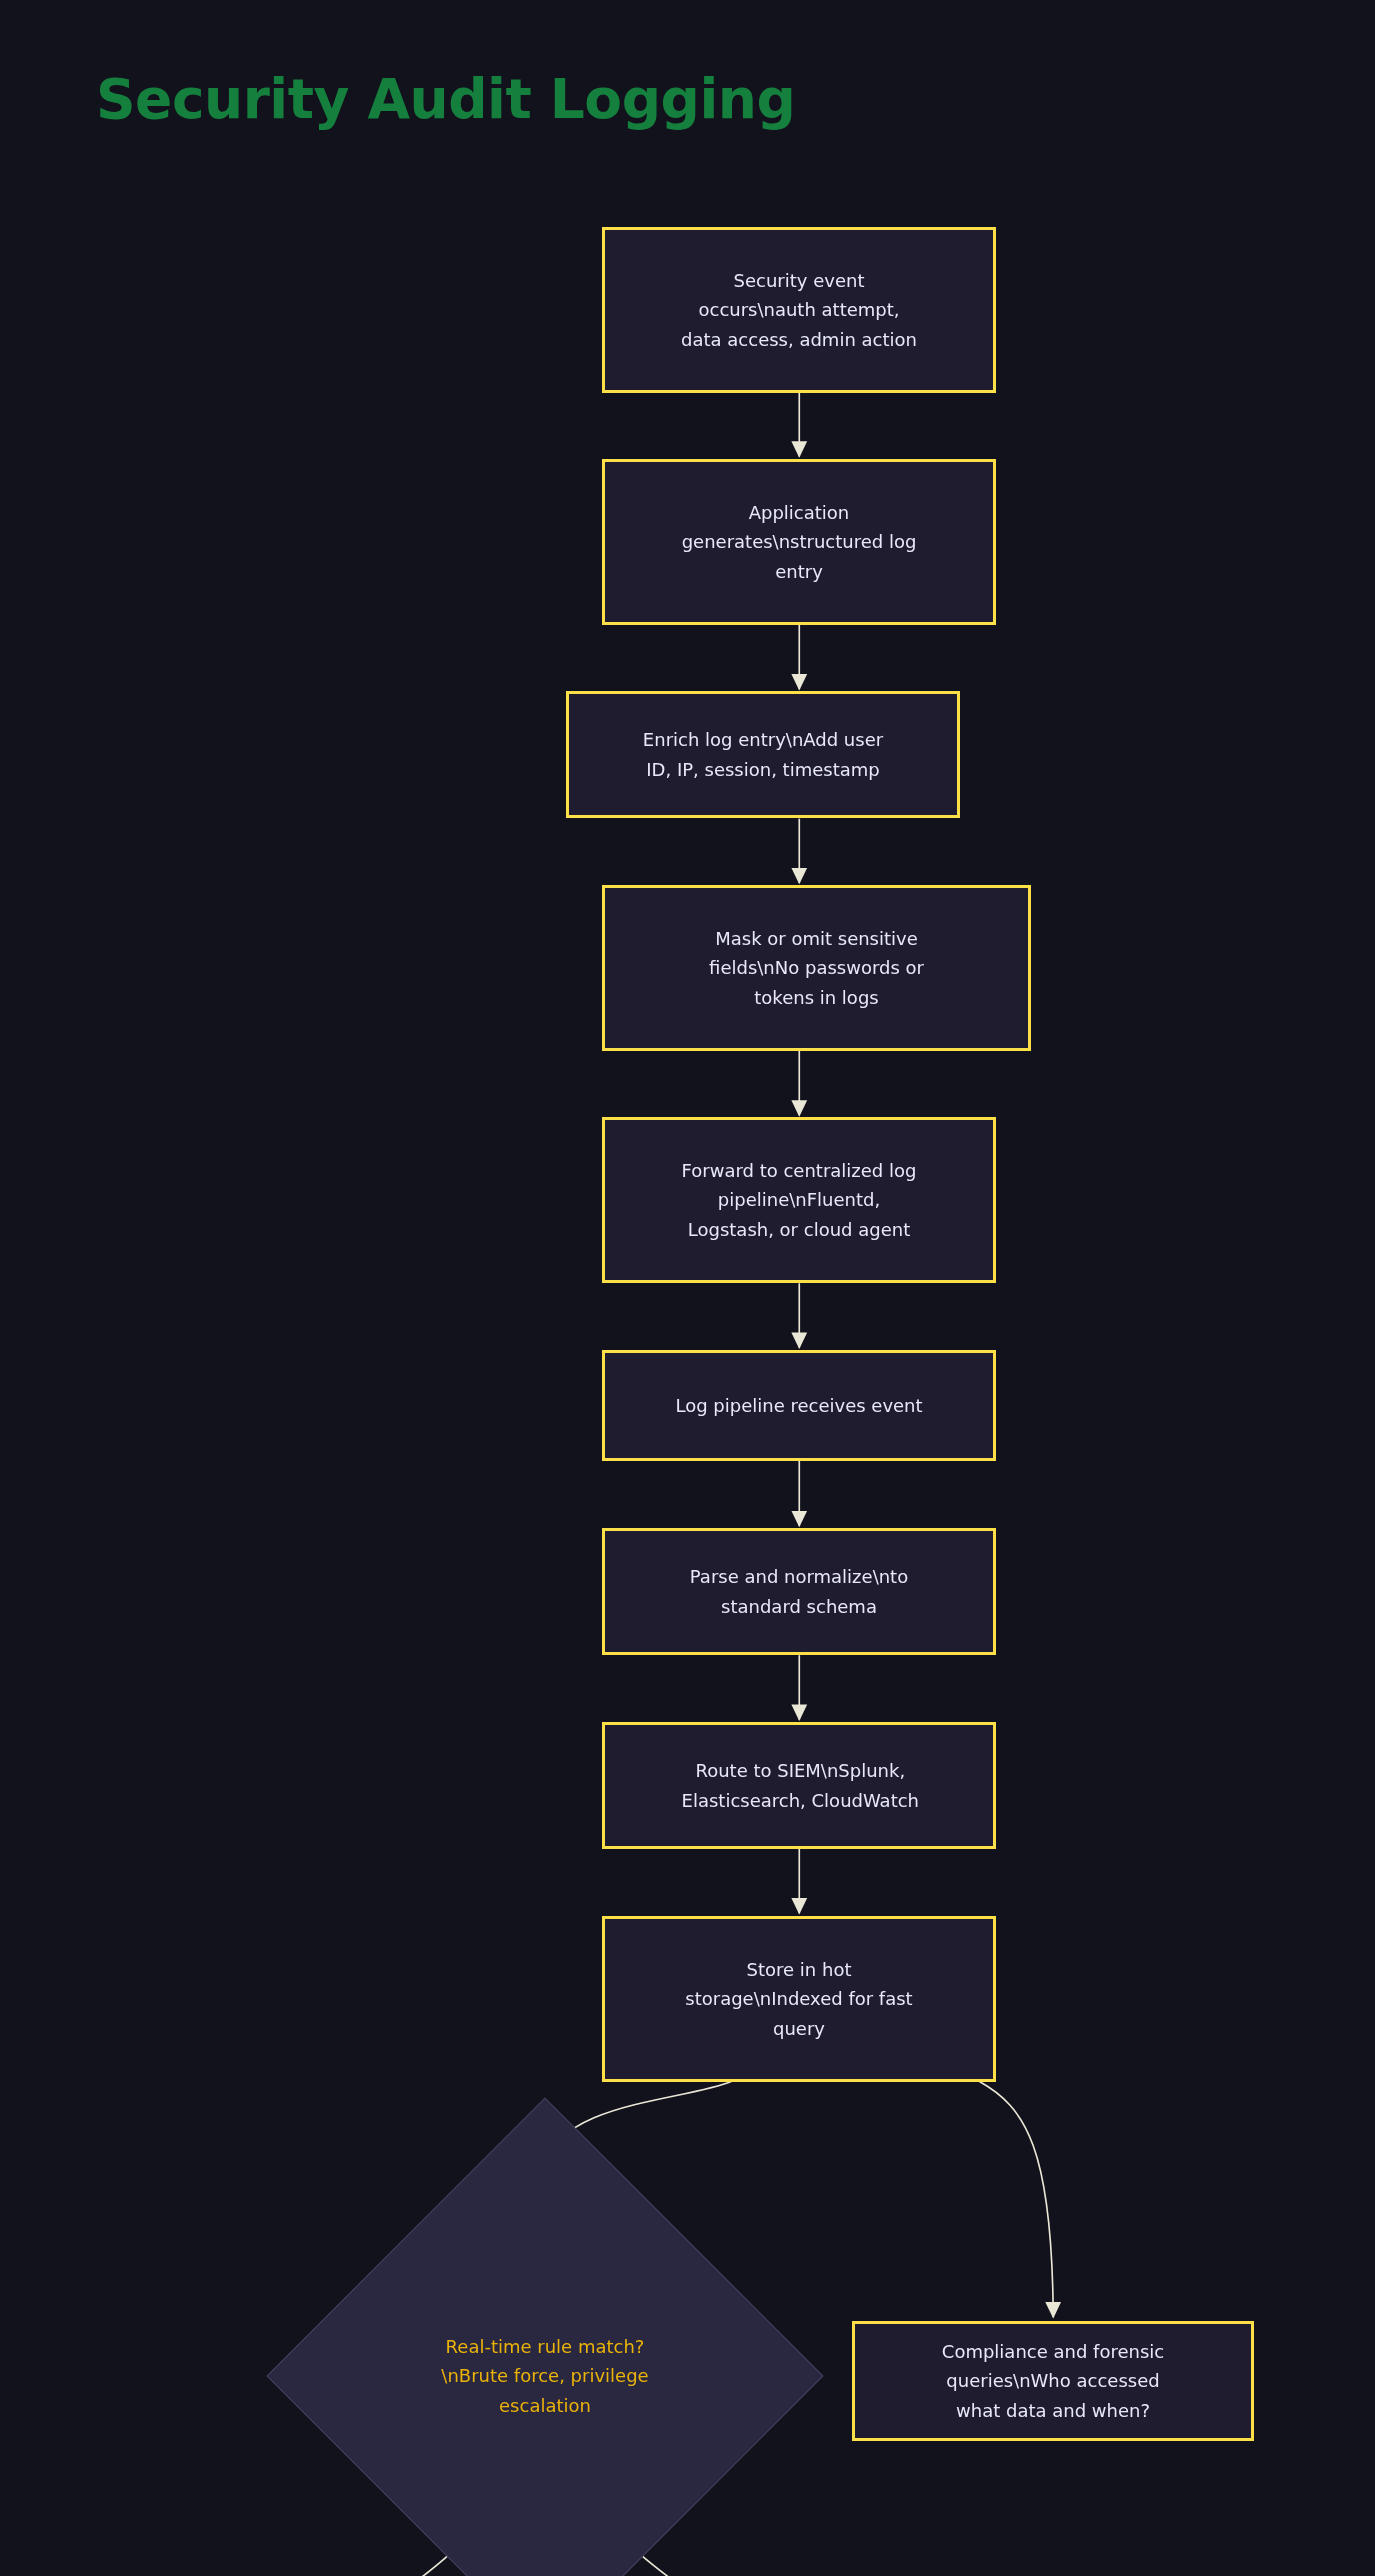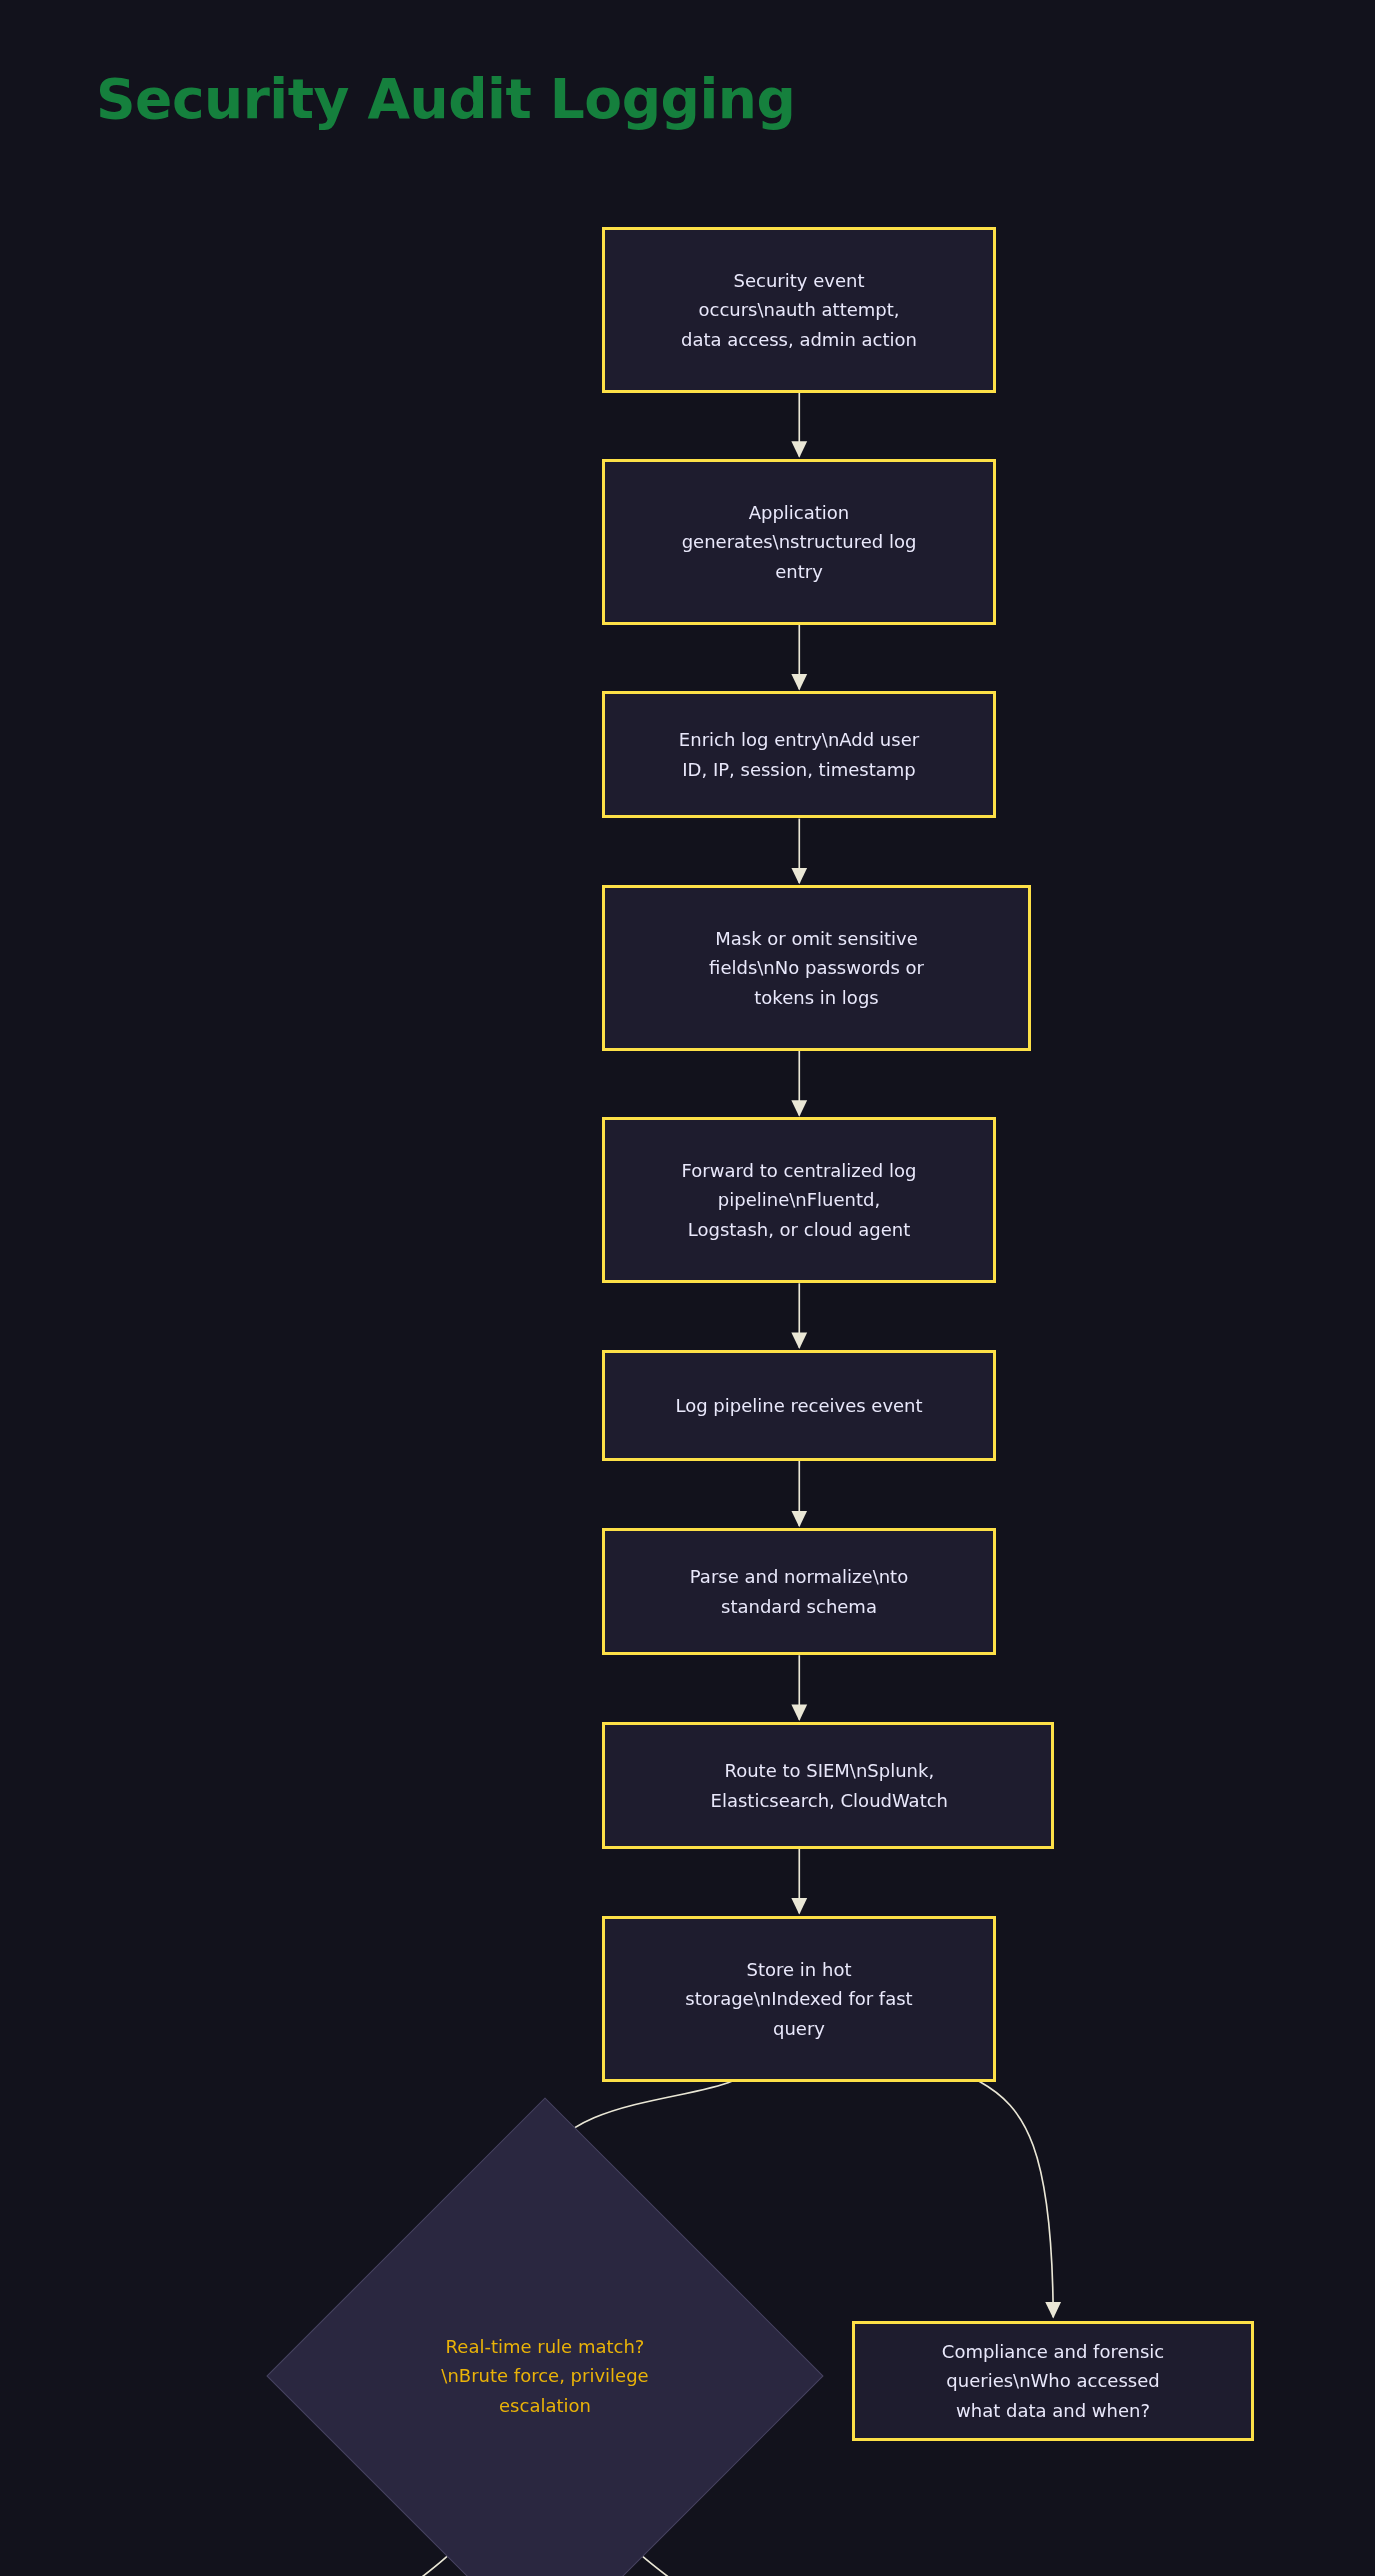--- a/index.html
+++ b/index.html
@@ -140,21 +140,21 @@
 occurs\nauth attempt,
 data access, admin action</span>
   </div>
 
   <div class="node" style="left:602px; top:459px; width:394px; height:166px;">
     <span class="node-text">Application
 generates\nstructured log
 entry</span>
   </div>
 
-  <div class="node" style="left:602px; top:691px; width:394px; height:127px;">
+  <div class="node" style="left:566px; top:691px; width:394px; height:127px;">
     <span class="node-text">Enrich log entry\nAdd user
 ID, IP, session, timestamp</span>
   </div>
 
   <div class="node" style="left:602px; top:885px; width:429px; height:166px;">
     <span class="node-text">Mask or omit sensitive
 fields\nNo passwords or
 tokens in logs</span>
   </div>
 
@@ -166,21 +166,21 @@
 
   <div class="node" style="left:602px; top:1350px; width:394px; height:111px;">
     <span class="node-text">Log pipeline receives event</span>
   </div>
 
   <div class="node" style="left:602px; top:1528px; width:394px; height:127px;">
     <span class="node-text">Parse and normalize\nto
 standard schema</span>
   </div>
 
-  <div class="node" style="left:602px; top:1722px; width:452px; height:127px;padding-left:16px;">
+  <div class="node" style="left:602px; top:1722px; width:394px; height:127px;padding-left:16px;">
     <span class="node-text">Route to SIEM\nSplunk,
 Elasticsearch, CloudWatch</span>
   </div>
 
   <div class="node" style="left:602px; top:1916px; width:394px; height:166px;">
     <span class="node-text">Store in hot
 storage\nIndexed for fast
 query</span>
   </div>
 

